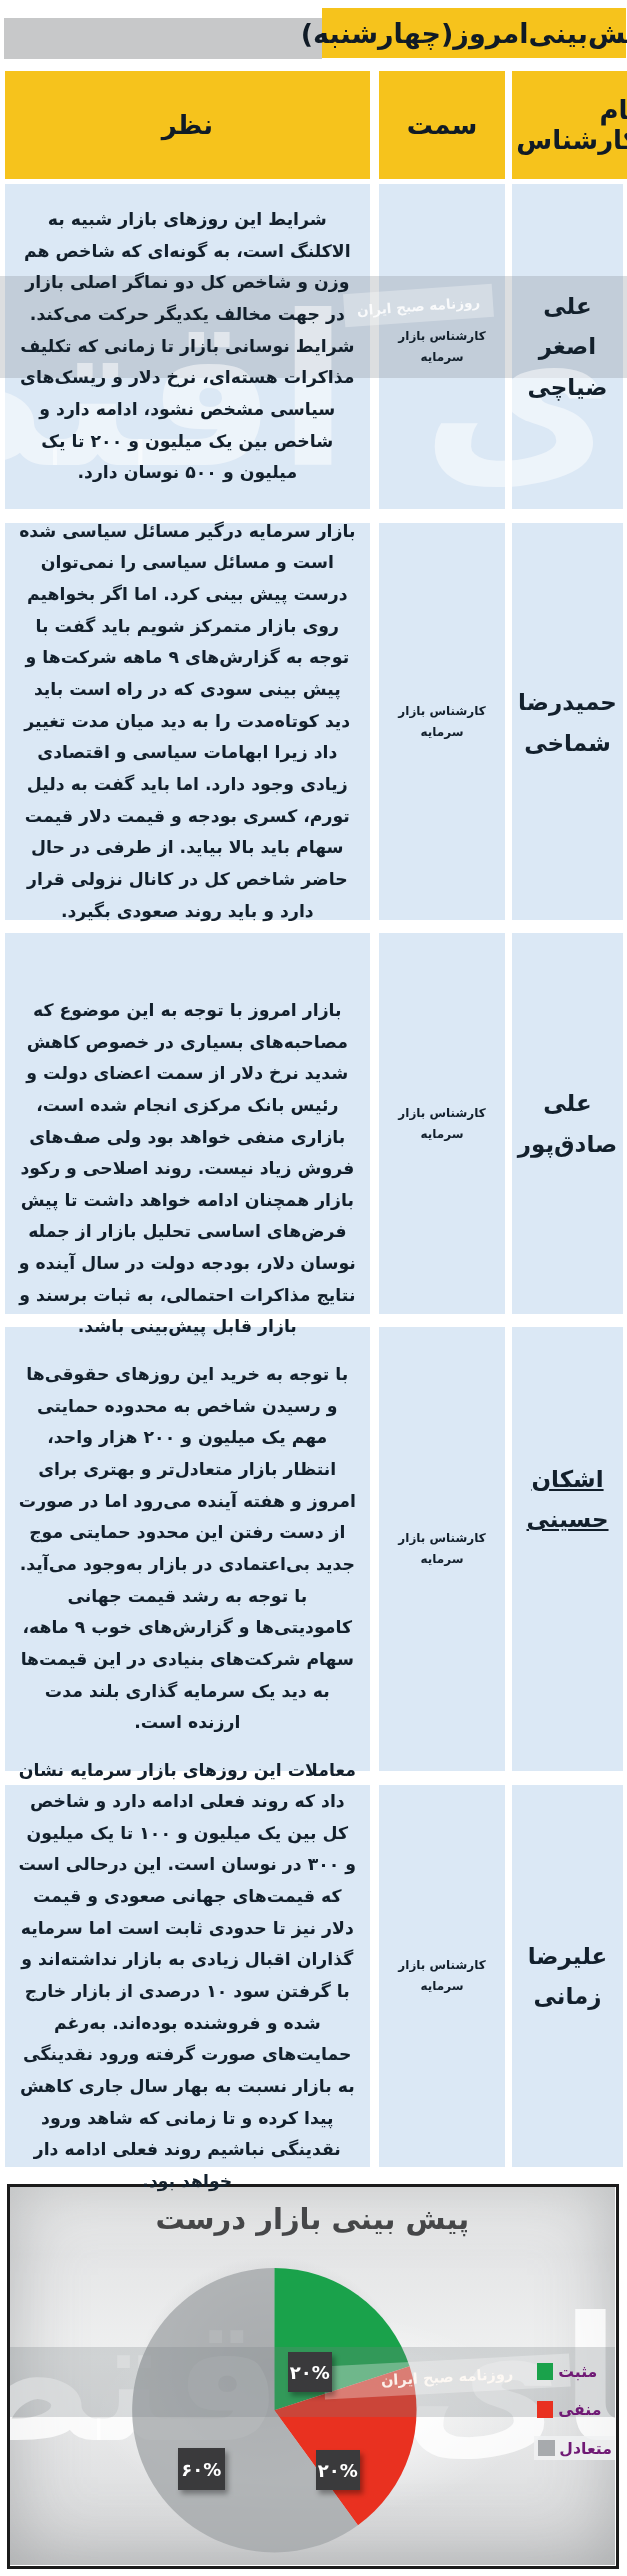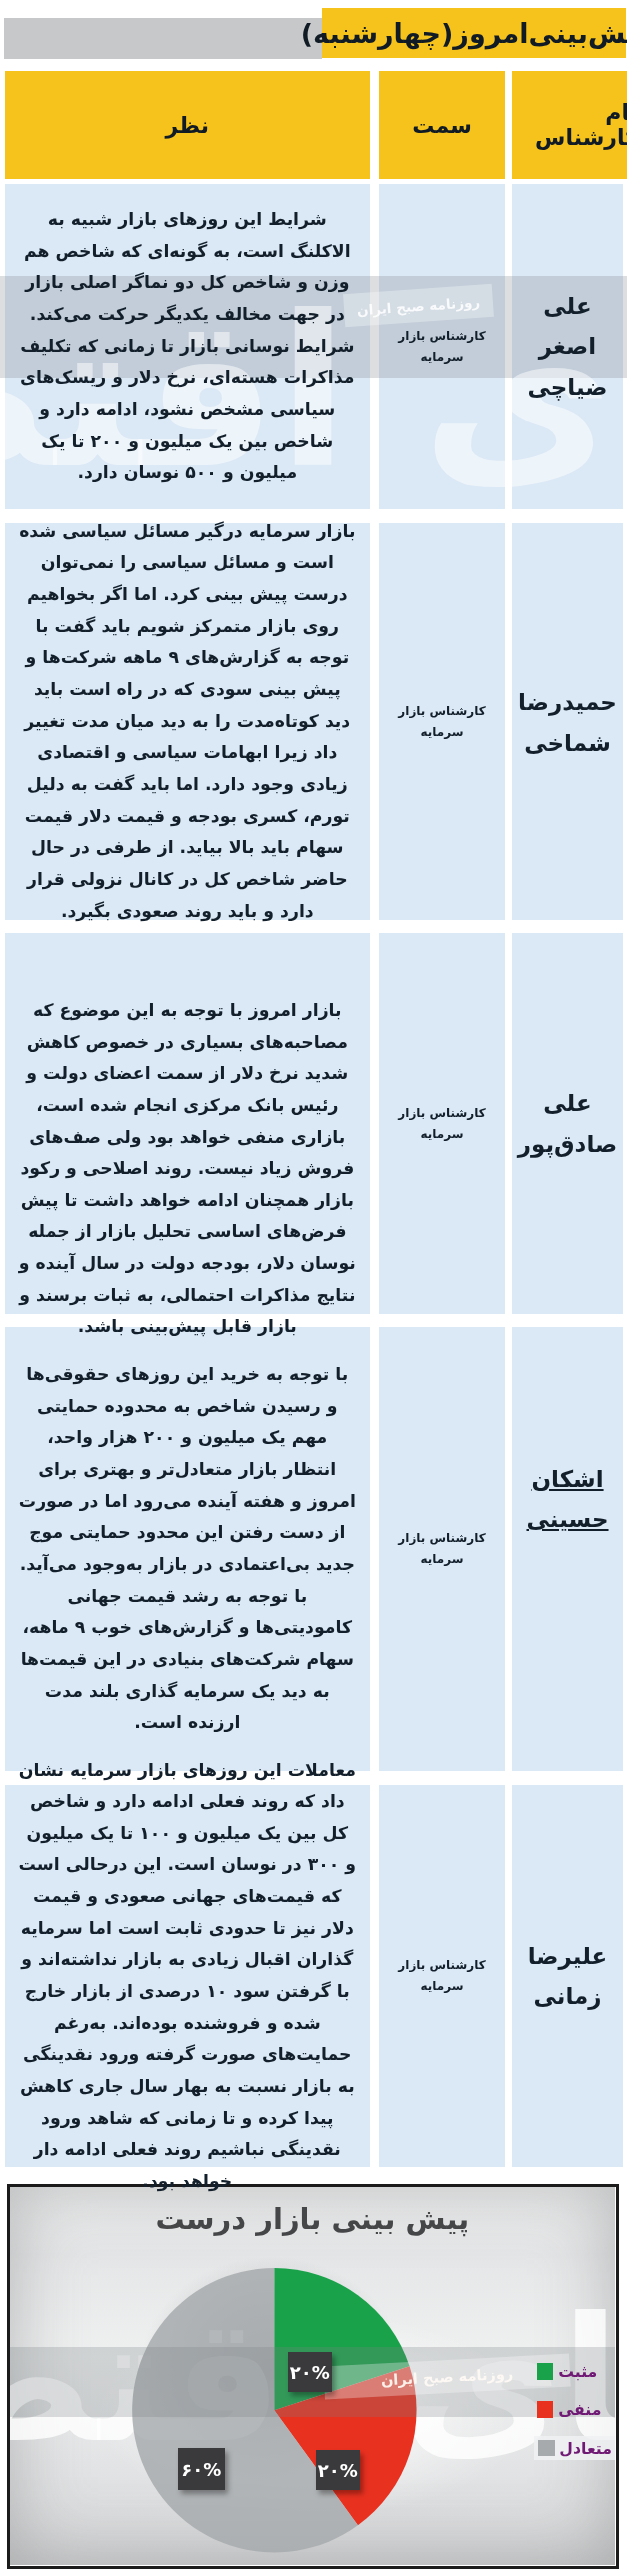--- a/index.html
+++ b/index.html
@@ -13,21 +13,21 @@
   .hdr-gray{position:absolute;left:5.2px;top:18px;width:318px;height:41px;background:#c7c8c9;}
   .hdr-yellow{
     position:absolute;left:323px;top:8.4px;width:304px;height:50px;background:#f6c31c;
     display:flex;align-items:center;justify-content:center;
   }
   .hdr-yellow .t{font-size:27px;font-weight:bold;color:#101b26;letter-spacing:-0.5px;white-space:nowrap;}
   
   .colhead{
     position:absolute;top:71px;height:108px;background:#f6c31c;
     display:flex;align-items:center;justify-content:center;
-    font-size:22px;font-weight:bold;color:#101b26;z-index:3;
+    font-size:26px;font-weight:bold;color:#101b26;z-index:3;
   }
   #ch-opinion{left:5.8px;width:365px;}
   #ch-position{left:380px;width:126px;}
   #ch-name{left:513px;width:126px;}
   
   .cell-bg{position:absolute;background:#dbe8f5;z-index:1;}
   .cell{
     position:absolute;z-index:3;display:flex;align-items:center;justify-content:flex-start;
     color:#13202c;font-weight:bold;direction:rtl;text-align:center;
   }

